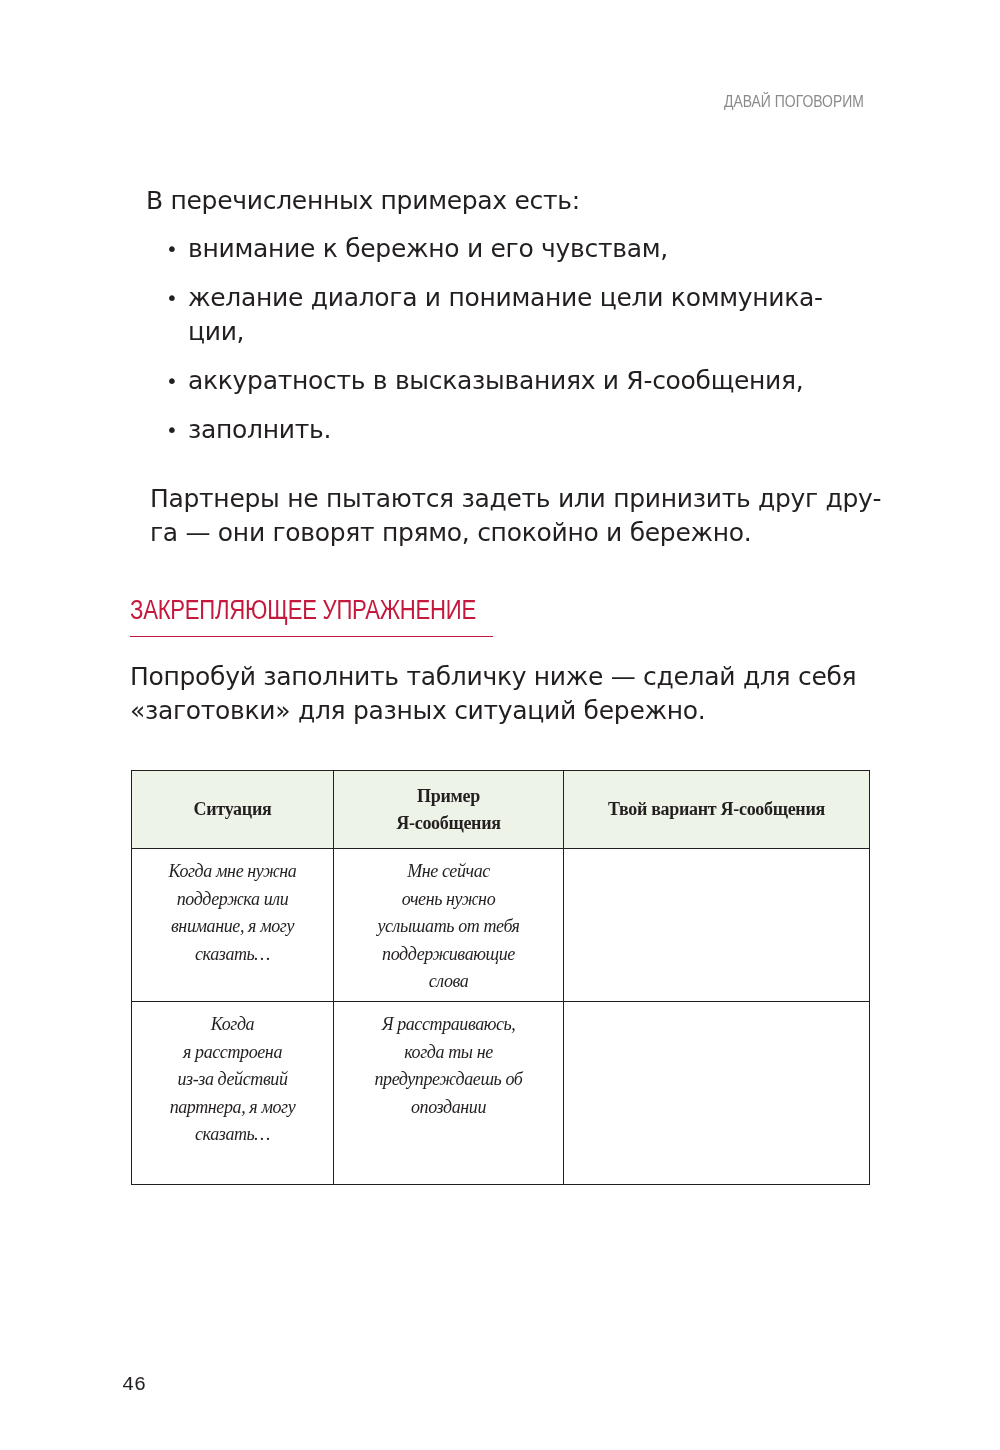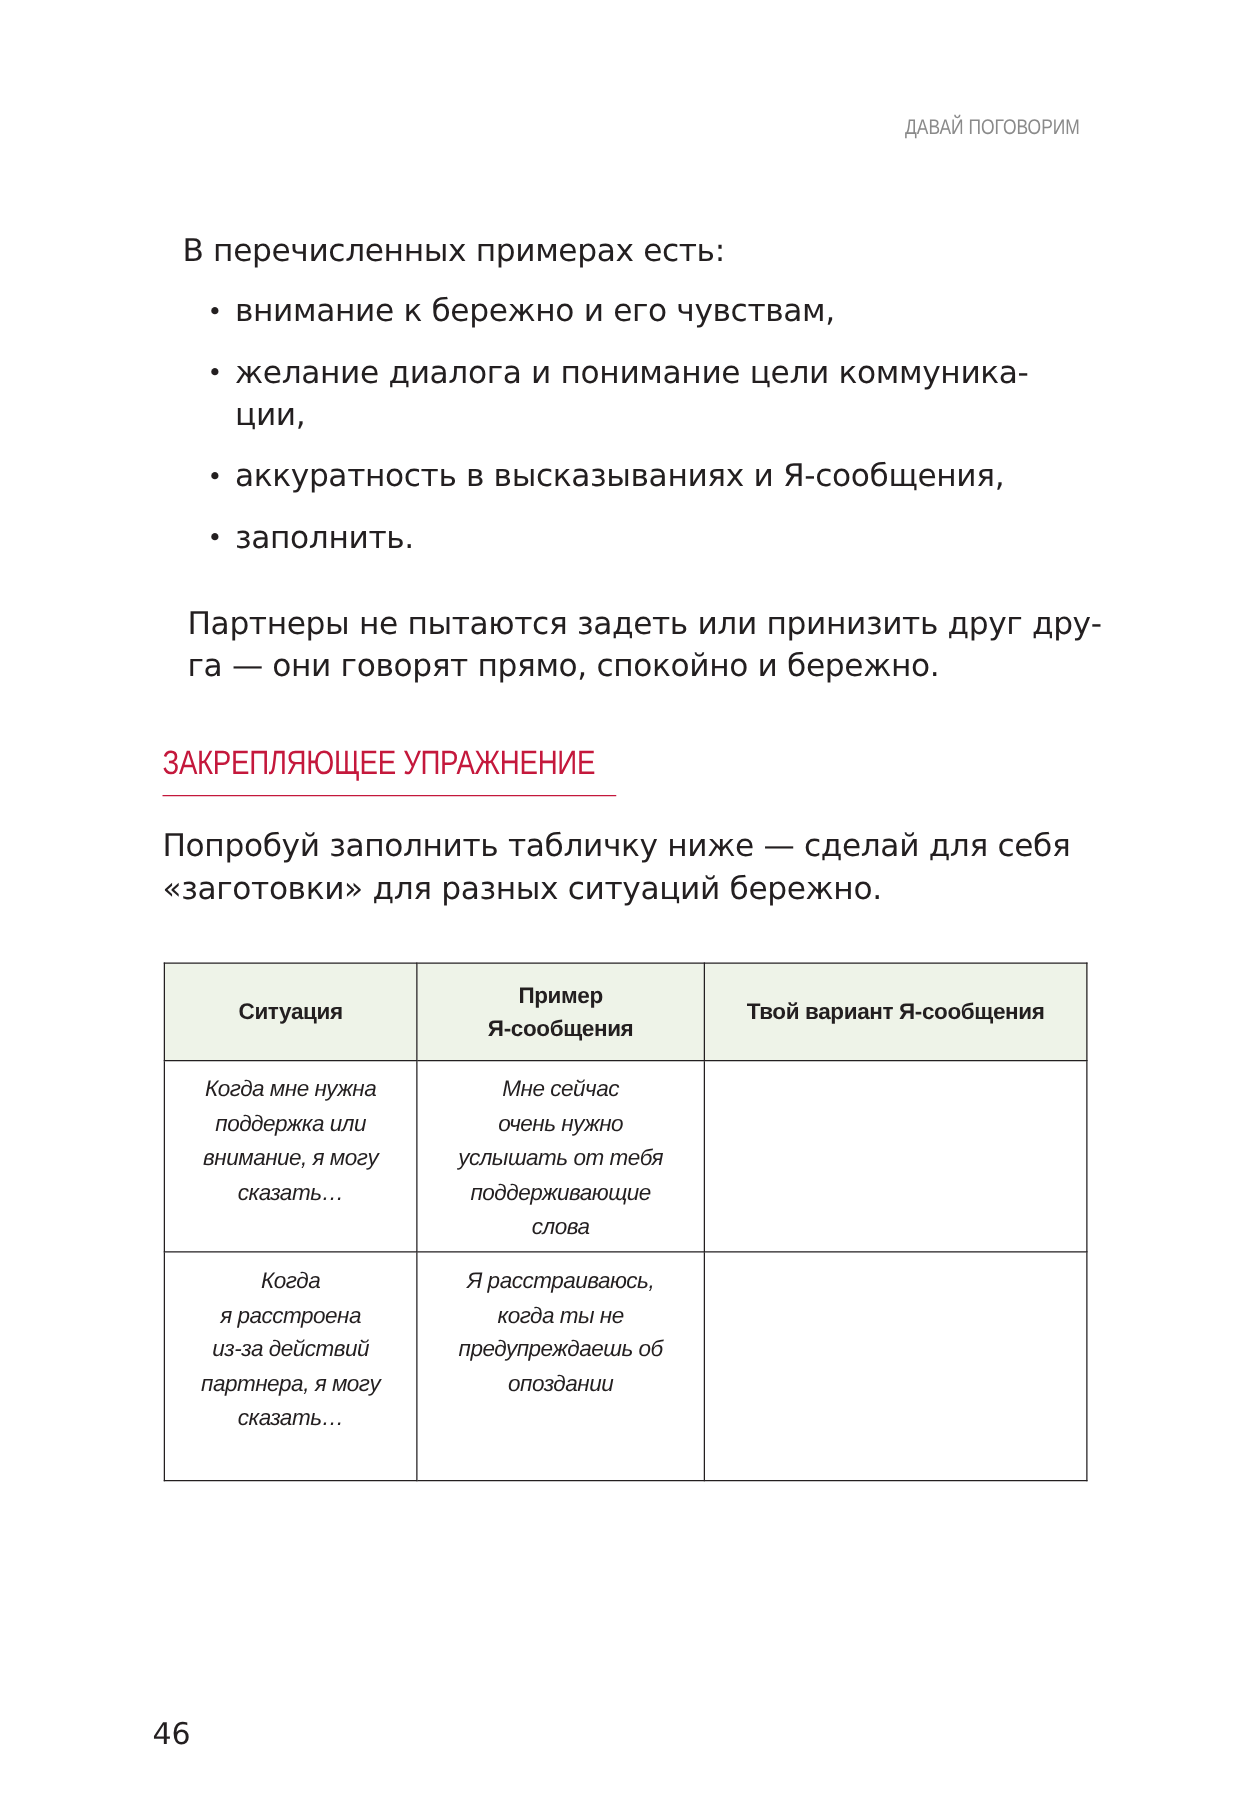--- a/index.html
+++ b/index.html
@@ -21,36 +21,36 @@
   .section-title {
     position: absolute; left: 130px; top: 595px;
     font-family: "Liberation Sans", sans-serif; font-size: 27px; color: #c4183c;
     transform: scaleX(0.82); transform-origin: left top; white-space: nowrap; letter-spacing: -0.3px;
   }
   .section-rule { position: absolute; left: 130px; top: 636px; width: 363px; height: 1px; background: #c4183c; }
   .task { position: absolute; left: 130px; top: 660px; width: 745px; }
   table.exercise {
     position: absolute; left: 131px; top: 770px; width: 738px;
     border-collapse: collapse; table-layout: fixed;
-    font-family: Liberation Sans, sans-serif;
+    font-family: Liberation Serif, serif;
   }
   table.exercise th, table.exercise td { border: 1.5px solid #231f20; text-align: center; }
   table.exercise th {
     background: #eef3e8; height: 77px; font-size: 18px; font-weight: bold; line-height: 27px; padding: 0 6px;
     letter-spacing: -0.3px;
   }
   table.exercise td {
     vertical-align: top; font-style: italic; font-size: 18px; line-height: 27.5px; padding: 9px 10px 0 10px;
     letter-spacing: -0.4px;
   }
   .r1 td { height: 123px; }
   .r2 td { height: 143px; }
   .r3 td { height: 173px; }
   .pre { white-space: pre-line; }
-  .page-number { position: absolute; left: 122px; top: 1373px; font-size: 24px; }
+  .page-number { position: absolute; left: 122px; top: 1373px; font-size: 20px; font-family: Liberation Mono, monospace; }
 </style>
 </head>
 <body>
 
 <div class="running-head">ДАВАЙ ПОГОВОРИМ</div>
 
 <div class="body-text intro">В перечисленных примерах есть:</div>
 
 <ul class="body-text bullets">
   <li>

